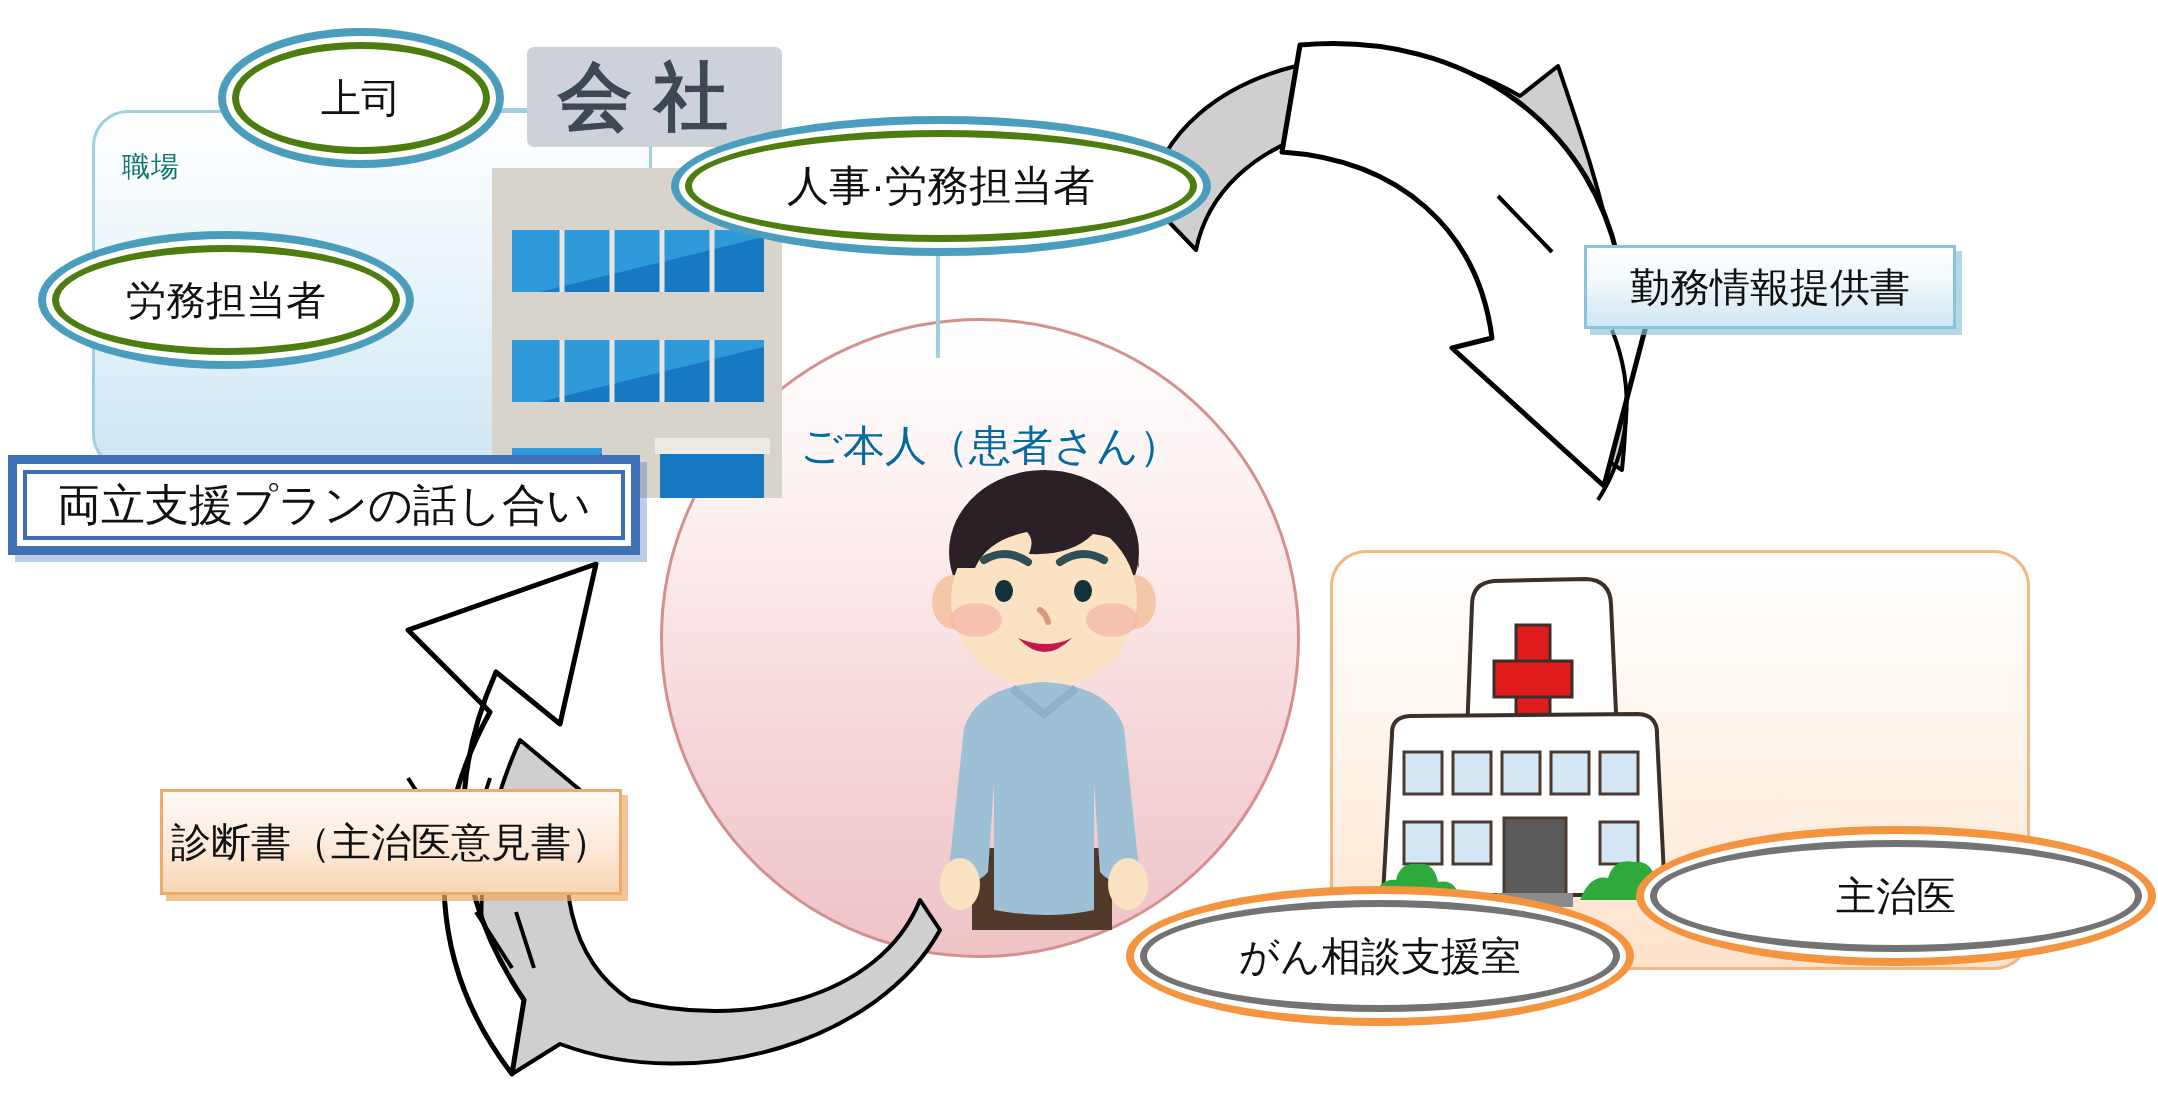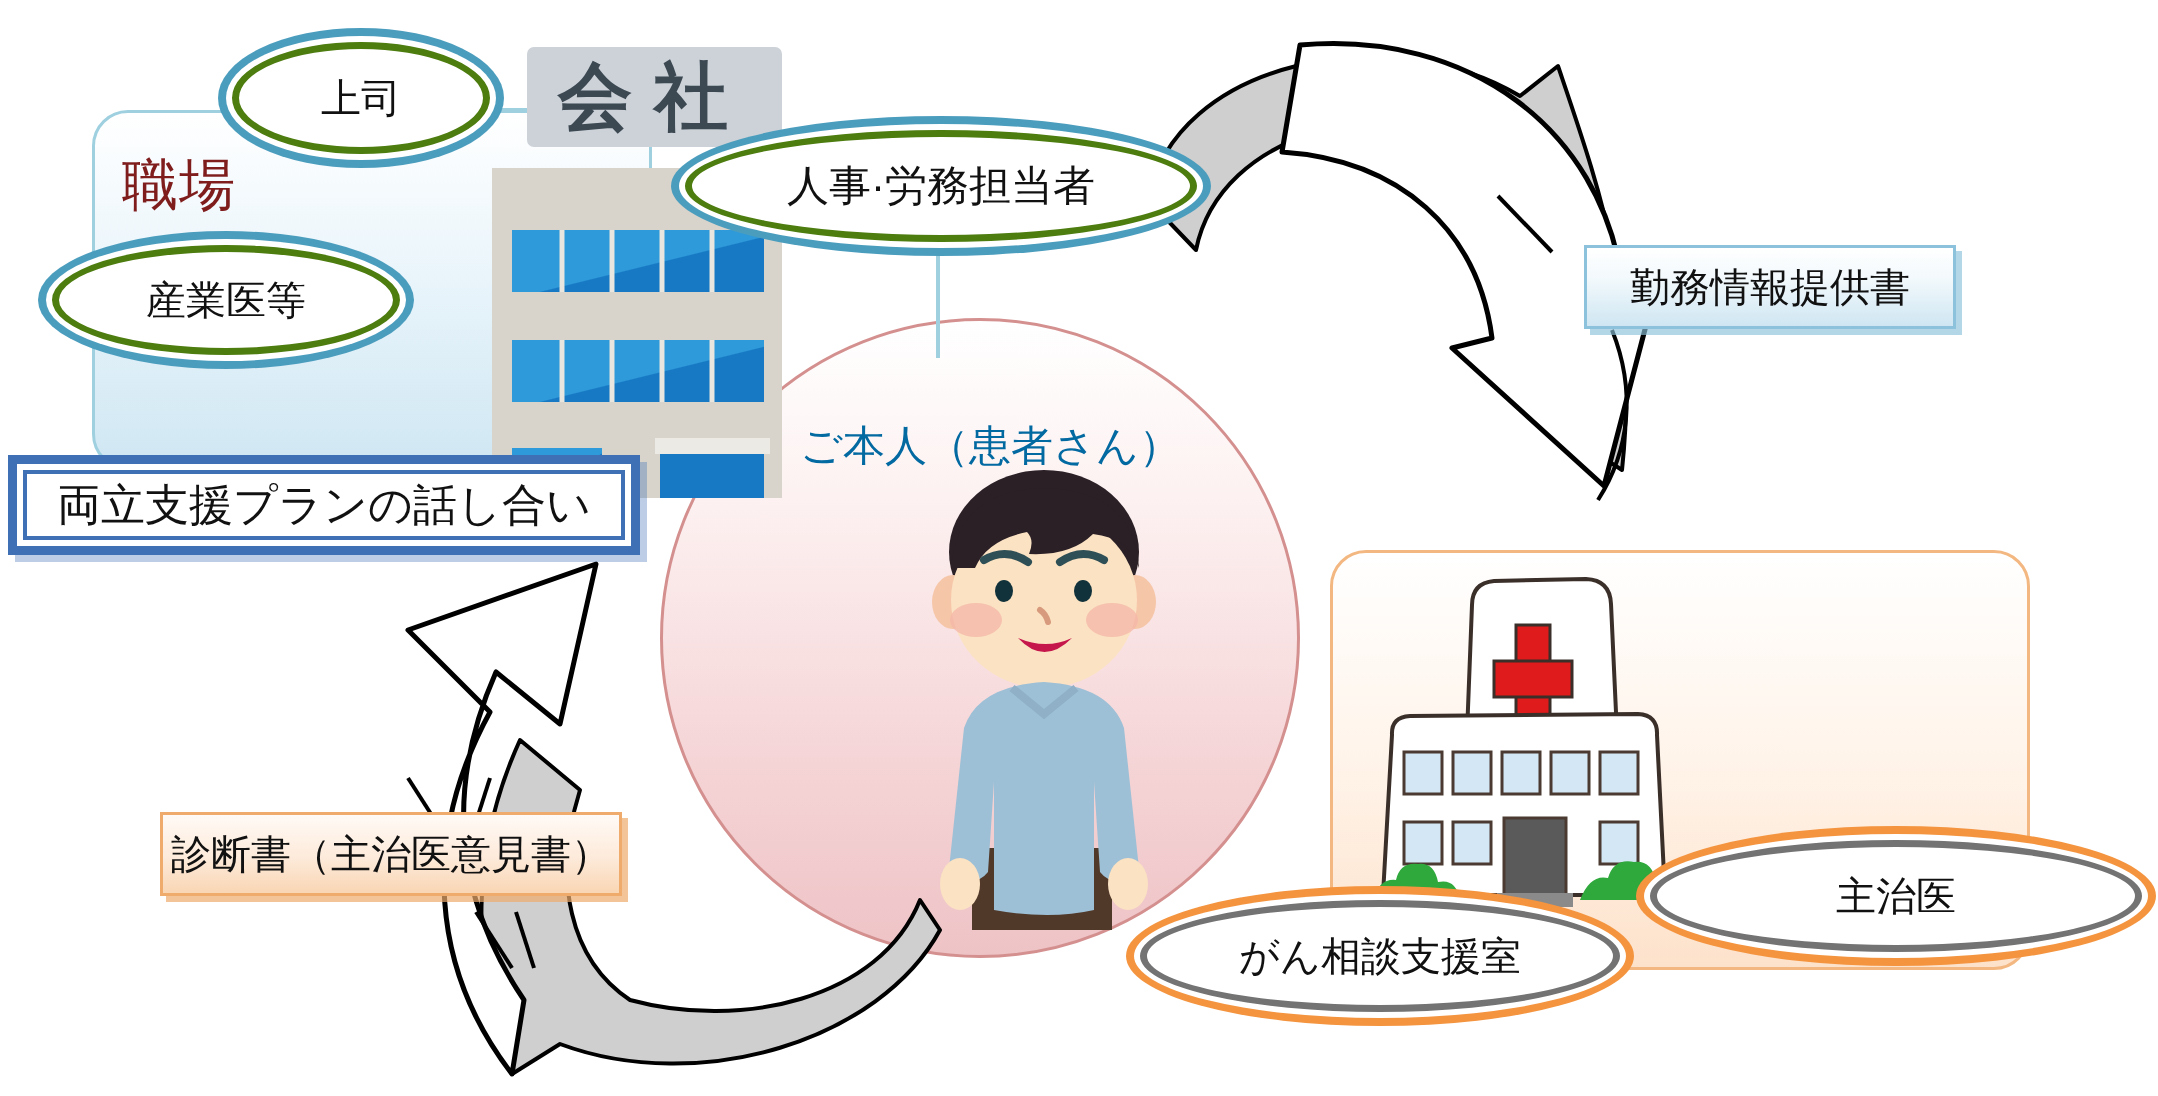--- a/index.html
+++ b/index.html
@@ -20,21 +20,21 @@
   
   #workplace-panel {
     left: 92px; top: 110px;
     width: 560px; height: 360px;
     border: 3px solid #9ed0e0;
     border-radius: 36px;
     background: linear-gradient(to bottom, #ffffff 0%, #eaf5fb 45%, #cfe7f3 100%);
   }
   #workplace-label {
     left: 122px; top: 148px;
-    font-size: 56px; color: #7f1d1d;
+    font-size: 28px; color: #0f766e;
     letter-spacing: 1px;
   }
 
   
   #hospital-panel {
     left: 1330px; top: 550px;
     width: 700px; height: 420px;
     border: 3px solid #f3b882;
     border-radius: 36px;
     background: linear-gradient(to bottom, #ffffff 0%, #fff4ea 50%, #fde2cb 100%);
@@ -95,22 +95,22 @@
     width: 372px; height: 84px;
     background: linear-gradient(to bottom, #ffffff 0%, #f2f9fc 40%, #cfe6f2 100%);
     border: 3px solid #8cc2dc;
     box-shadow: 6px 6px 0 0 rgba(140,194,220,0.65);
     font-size: 40px;
     margin-left: 32px;
   }
 
   
   #box-shindan {
-    left: 160px; top: 812px;
-    width: 462px; height: 84px;
+    left: 160px; top: 789px;
+    width: 462px; height: 106px;
     background: linear-gradient(to bottom, #fffaf6 0%, #fdeada 55%, #f9d6b4 100%);
     border: 3px solid #eeab6b;
     box-shadow: 6px 6px 0 0 rgba(238,171,107,0.7);
     font-size: 40px;
   }
 
   
   #patient-circle {
     left: 660px; top: 318px;
     width: 640px; height: 640px;
@@ -302,21 +302,21 @@
   </svg>
 
   <div class="abs connector" id="conn-joushi"></div>
   <div class="abs connector" id="conn-jinji"></div>
 
   <div class="abs ellipse ell-teal" id="ell-joushi" style="z-index:8">
     <span class="etext">上司</span>
   </div>
 
   <div class="abs ellipse ell-teal" id="ell-sangyoui" style="z-index:8">
-    <span class="etext">産業医等</span>
+    <span class="etext">労務担当者</span>
   </div>
 
   <div class="abs ellipse ell-teal" id="ell-jinji" style="z-index:8">
     <span class="etext">人事·労務担当者</span>
   </div>
 
   <div class="abs ellipse ell-orange" id="ell-gansoudan" style="z-index:8">
     <span class="etext">がん相談支援室</span>
   </div>
 

